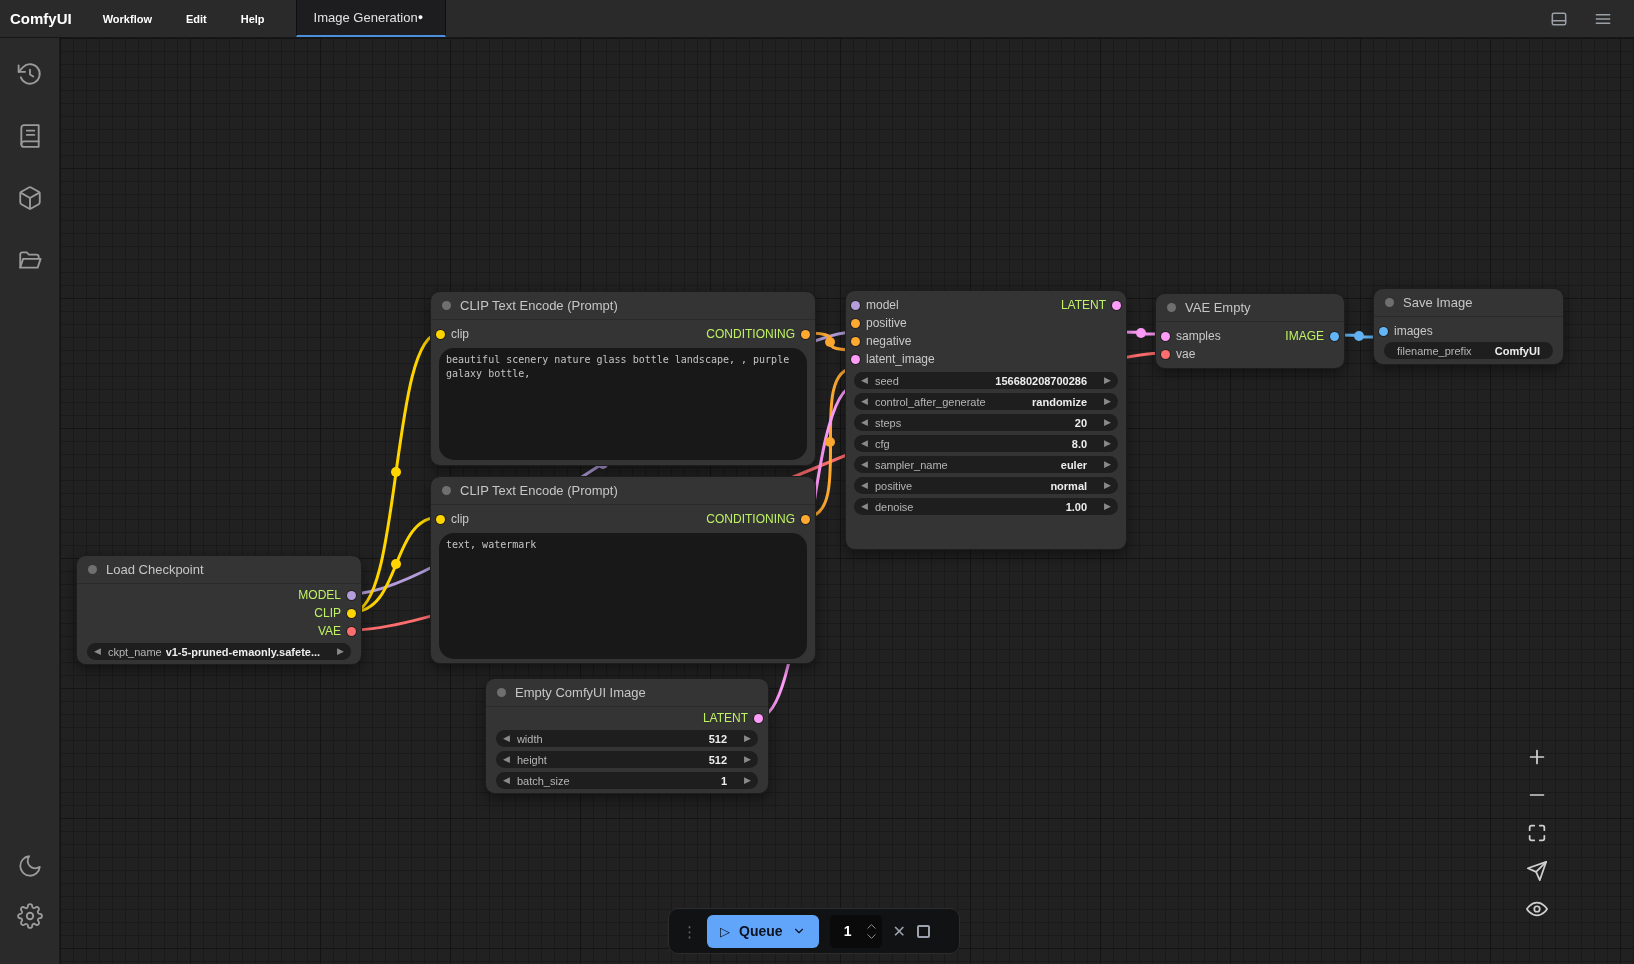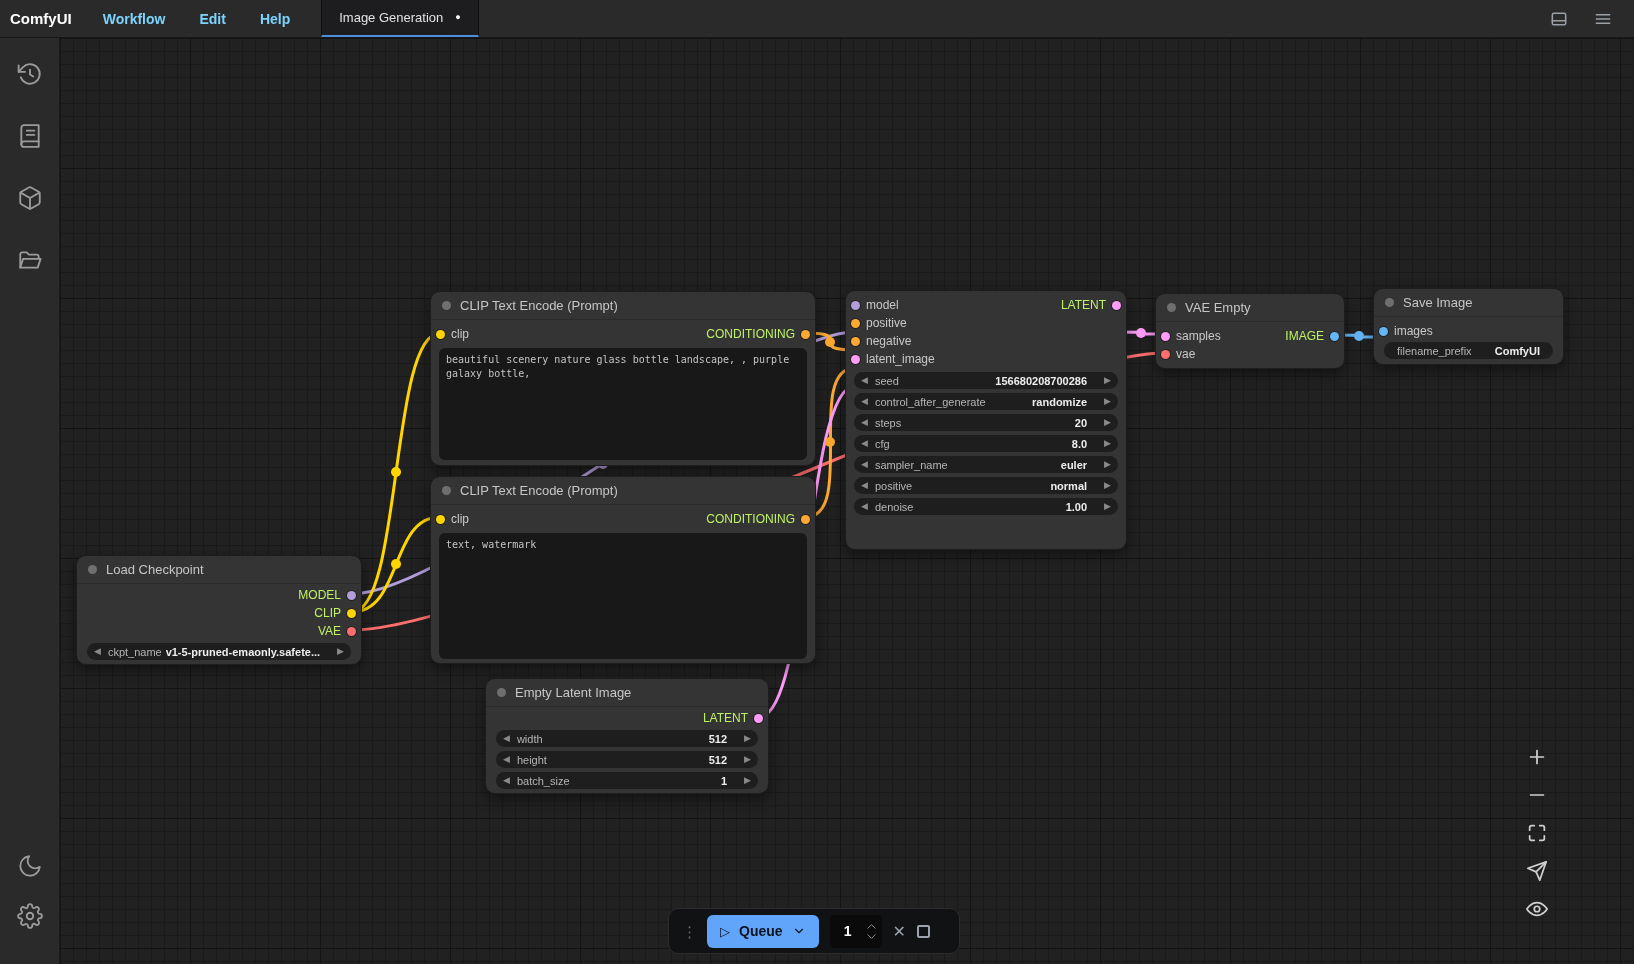--- a/index.html
+++ b/index.html
@@ -13,22 +13,22 @@
       linear-gradient(90deg,#141414 1px,transparent 1px),
       linear-gradient(#1a1a1a 1px,transparent 1px),
       linear-gradient(90deg,#1a1a1a 1px,transparent 1px);
     background-size:130px 130px,130px 130px,13px 13px,13px 13px;z-index:0}
 
   
   .topbar{position:fixed;top:0;left:0;right:0;height:38px;background:#2a2a2b;
     border-bottom:1px solid #161616;display:flex;align-items:stretch;z-index:40;color:#c9c9c9}
   .logo{display:flex;align-items:center;padding:0 14px 0 10px;font-weight:bold;font-size:15px;color:#fff}
   .menu{display:flex;align-items:center}
-  .menu-item{padding:0 17px;font-size:14px;font-weight:600;color:#7dd3fc;display:flex;align-items:center;cursor:pointer;height:100%}
-  .tab{margin-left:14px;display:flex;align-items:center;gap:12px;padding:0 17px;
+  .menu-item{padding:0 17px;font-size:11px;font-weight:600;color:#ffffff;display:flex;align-items:center;cursor:pointer;height:100%}
+  .tab{margin-left:14px;display:flex;align-items:center;gap:0;padding:0 17px;
     background:#1d1d1f;border-left:1px solid #0e0e0e;border-right:1px solid #0e0e0e;
     border-bottom:2px solid #4a8edc;min-width:150px}
   .tab-label{font-size:13px;color:#e3e3e3}
   .tab-dot{color:#fff;font-size:9px;line-height:1}
   .topbar-right{margin-left:auto;display:flex;align-items:center;gap:10px;padding-right:14px}
   .tb-icon{width:34px;height:30px;display:flex;align-items:center;justify-content:center;cursor:pointer}
   .tb-icon svg{stroke:#9aa0a6;fill:none;stroke-width:1.8;stroke-linecap:round;stroke-linejoin:round}
 
   
   .sidebar{position:fixed;left:0;top:38px;bottom:0;width:60px;background:#2a2a2b;
@@ -58,21 +58,21 @@
   .c-model{background:#B39DDB}.c-clip{background:#FFD500}.c-vae{background:#FF6E6E}
   .c-cond{background:#FFA931}.c-latent{background:#FF9CF9}.c-image{background:#64B5F6}
   .widget{height:17px;background:#1e1e1e;border-radius:9px;display:flex;align-items:center;
     padding:0 7px;margin:4px 10px;font-size:11px;cursor:pointer}
   .warrow{color:#8a8a8a;font-size:9px;line-height:1}
   .wlabel{color:#b5b5b5;margin-left:7px;white-space:nowrap}
   .wvalue{margin-left:auto;margin-right:17px;color:#ededed;font-weight:bold;white-space:nowrap;
     overflow:hidden;text-overflow:ellipsis}
   .widget.no-arrows .wlabel{margin-left:6px}
   .widget.no-arrows .wvalue{margin-right:6px}
-  .prompt-box{margin:5px 8px 0;background:#181818;border-radius:6px;padding:5px 7px;
+  .prompt-box{margin:5px 8px 0;background:#181818;border-radius:15px;padding:5px 7px;
     font-family:"DejaVu Sans Mono",monospace;font-size:10px;line-height:1.4;color:#c4c4c4;
     overflow:hidden;cursor:text}
 
   #node-load-checkpoint{left:76px;top:555px;width:286px;height:110px}
   #node-clip-positive{left:430px;top:291px;width:386px;height:175px}
   #node-clip-negative{left:430px;top:476px;width:386px;height:188px}
   #node-ksampler{left:845px;top:290px;width:282px;height:260px}
   #node-vae-decode{left:1155px;top:293px;width:190px;height:76px}
   #node-save-image{left:1373px;top:288px;width:191px;height:77px}
   #node-empty-latent{left:485px;top:678px;width:284px;height:116px}
@@ -319,21 +319,21 @@
   </div>
   <div class="widget no-arrows" style="margin-top:2px">
     <span class="wlabel">filename_prefix</span>
     <span class="wvalue">ComfyUI</span>
   </div>
 </div>
 
 <div class="node" id="node-empty-latent">
   <div class="node-header">
     <span class="collapse-dot"></span>
-    <span class="node-title">Empty Latent Image</span>
+    <span class="node-title">Empty ComfyUI Image</span>
   </div>
   <div class="slot-row rows-pad-sm">
       <span></span>
     <span class="slot">
       <span class="slot-label out">LATENT</span>
       <span class="dot c-latent"></span>
       </span>
   </div>
   <div class="widget" style="margin-top:3px">
     <span class="warrow">◀</span>

